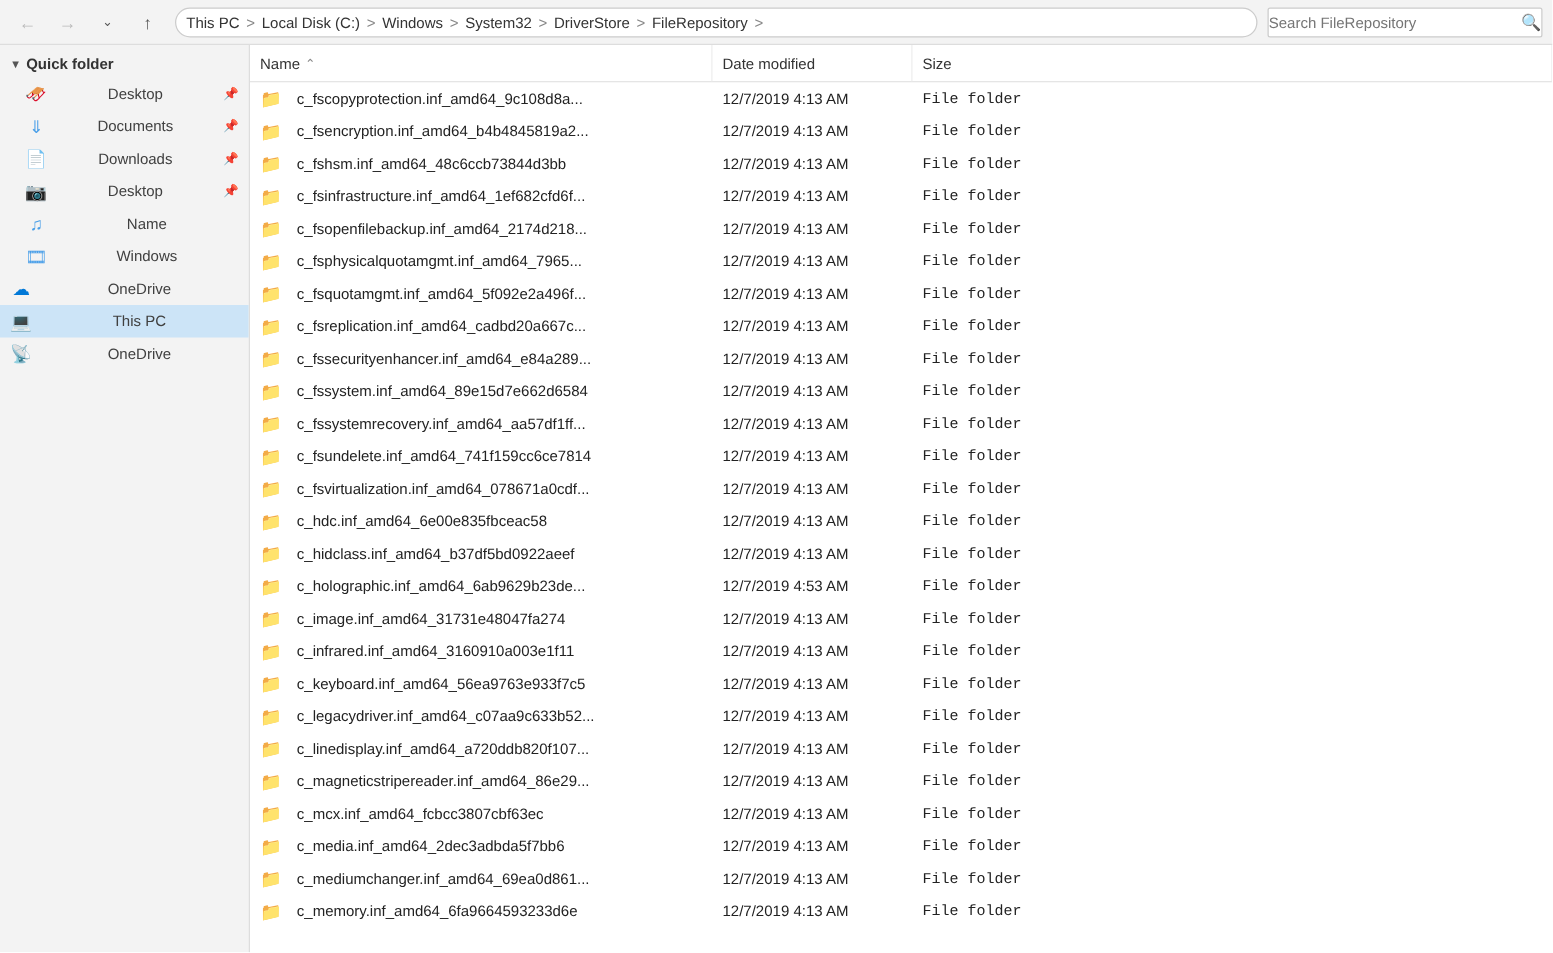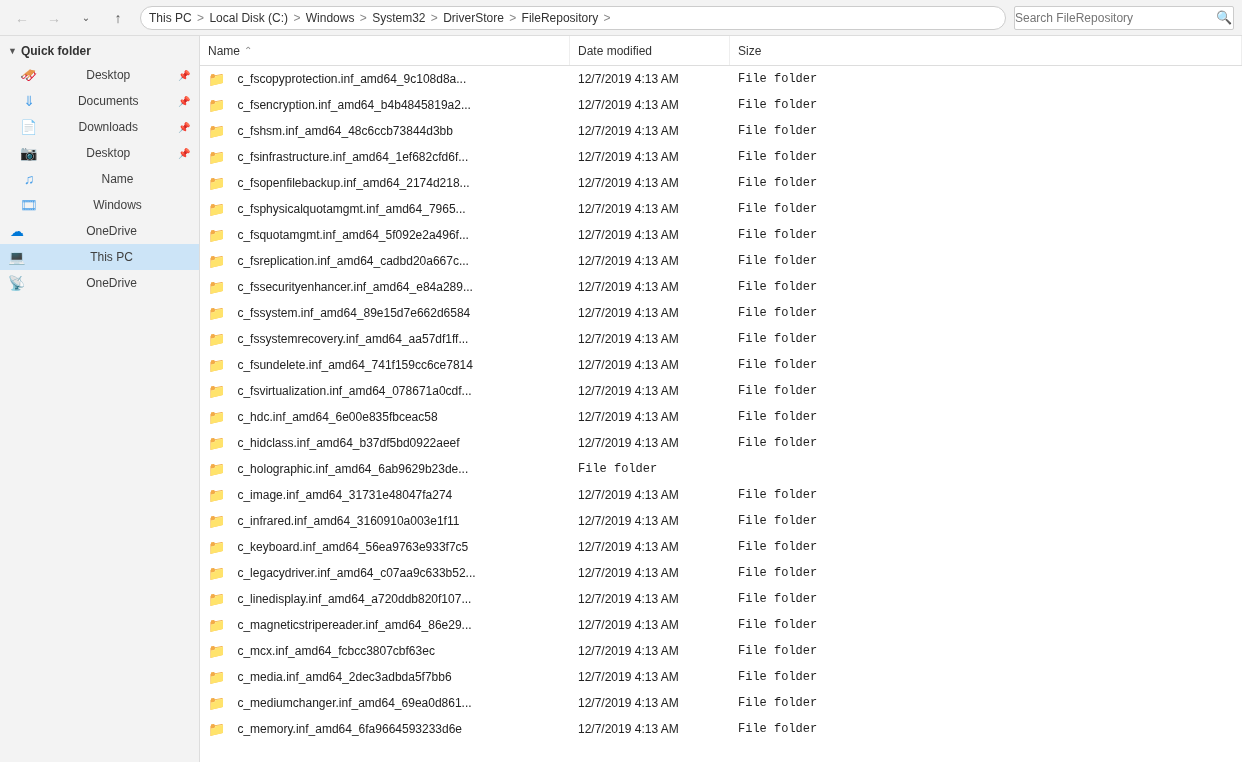--- a/index.html
+++ b/index.html
@@ -455,20 +455,21 @@
       </div>
       <div class="file-cell cell-date">12/7/2019 4:13 AM</div>
       <div class="file-cell cell-type">File folder</div>
       <div class="file-cell cell-size"></div>
     </div>
         <div class="file-row">
       <div class="file-cell cell-name">
         <span class="folder-sm">📁</span>
         <span>c_holographic.inf_amd64_6ab9629b23de...</span>
       </div>
+      <div class="file-cell cell-date">12/7/2019 4:53 AM</div>
       <div class="file-cell cell-type">File folder</div>
       <div class="file-cell cell-size"></div>
     </div>
         <div class="file-row">
       <div class="file-cell cell-name">
         <span class="folder-sm">📁</span>
         <span>c_image.inf_amd64_31731e48047fa274</span>
       </div>
       <div class="file-cell cell-date">12/7/2019 4:13 AM</div>
       <div class="file-cell cell-type">File folder</div>

